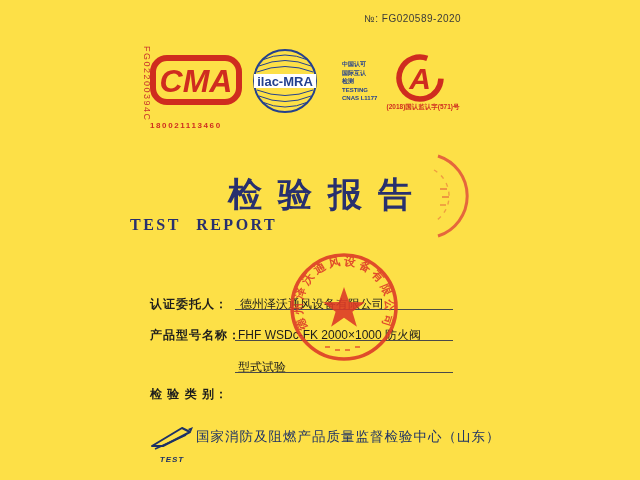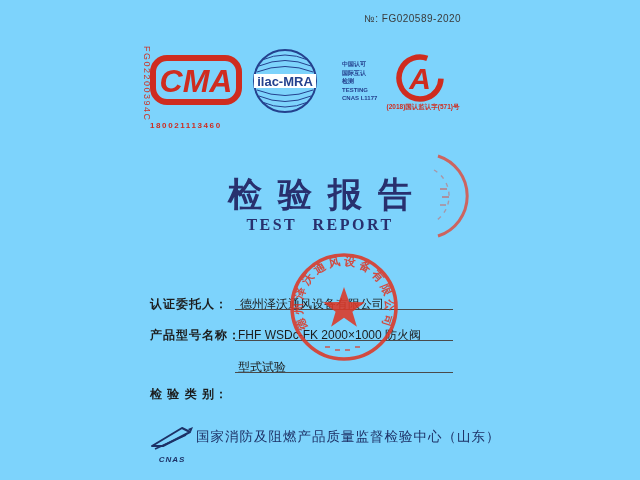--- a/index.html
+++ b/index.html
@@ -1,37 +1,37 @@
 <!DOCTYPE html>
 <html><head>
 <meta charset="utf-8">
 <style>
   html,body{margin:0;padding:0;background:#ffffff;}
-  #canvas{position:relative;width:640px;height:480px;background:#7dd3fc;overflow:hidden;
+  #canvas{position:relative;width:640px;height:480px;background:#fde047;overflow:hidden;
           font-family:"Liberation Sans",sans-serif;color:#222;}
   .abs{position:absolute;}
 
   
   .report-no{top:13px;left:364px;font-size:10px;color:#3a3a3a;letter-spacing:.5px;}
   .side-code{top:46px;left:152px;font-size:9px;color:#c9372c;letter-spacing:1.5px;
              transform:rotate(90deg);transform-origin:0 0;white-space:nowrap;}
 
   
   .cma-wrap{top:55px;left:150px;width:96px;text-align:left;}
   .cma-num{margin-top:12px;font-size:8px;color:#cf2c1f;letter-spacing:1.6px;font-weight:bold;}
   .ilac-wrap{top:48px;left:252px;}
   .cnas-wrap{top:66px;left:276px;}
   .cnas-text{top:60px;left:342px;width:50px;font-size:6px;line-height:8.6px;color:#24418e;font-weight:bold;}
   .cal-wrap{top:53px;left:392px;width:56px;text-align:center;}
   .cal-caption{top:103px;left:368px;width:110px;font-size:6.5px;color:#cf2c1f;text-align:center;font-weight:bold;}
 
   
   .title-zh{top:172px;left:130px;width:380px;text-align:center;font-size:34px;font-weight:bold;
             color:#28306e;letter-spacing:16px;text-indent:16px;}
-  .title-en{top:216px;left:130px;width:380px;text-align:center;font-size:16px;font-weight:bold;
+  .title-en{top:216px;left:130px;width:380px;font-size:16px;font-weight:bold;
             font-family:"Liberation Serif",serif;color:#28306e;letter-spacing:2.5px;word-spacing:9px;}
 
   
   .field-label{font-size:12px;color:#1c1c1c;letter-spacing:1px;font-weight:bold;white-space:nowrap;text-align:right;}
   .field-value{font-size:12px;color:#1c1c1c;white-space:nowrap;}
   .field-line{height:1px;background:#4a4a4a;}
   .f1l{top:296px;left:150px;} .f1v{top:296px;left:240px;} .u1{top:309px;left:235px;width:218px;}
   .f2l{top:327px;left:150px;} .f2v{top:327px;left:238px;} .u2{top:340px;left:235px;width:218px;}
   .f3l{top:359px;left:150px;margin-top:27px;} .f3v{top:359px;left:238px;} .u3{top:372px;left:235px;width:218px;}
 
@@ -133,17 +133,17 @@
     <rect x="58" y="99" width="5" height="2" fill="#dd3827" opacity=".7"></rect>
     <rect x="68" y="96" width="5" height="2" fill="#dd3827" opacity=".7"></rect>
   </svg>
 
   <div class="abs sdqi-wrap">
     <svg width="44" height="24" viewBox="0 0 44 24">
       <path d="M2,20 L32,2 L40,6 L13,20 Z" fill="none" stroke="#1d3166" stroke-width="2" stroke-linejoin="round"></path>
       <path d="M5,23 L36,9" stroke="#1d3166" stroke-width="1.6"></path>
       <path d="M38,3 L43,1 L41,6 Z" fill="#1d3166"></path>
     </svg>
-    <div class="sdqi-text">CNAS</div>
+    <div class="sdqi-text">TEST</div>
   </div>
   <div class="abs footer-zh">国家消防及阻燃产品质量监督检验中心（山东）</div>
 
 </div>
 
 </body></html>

